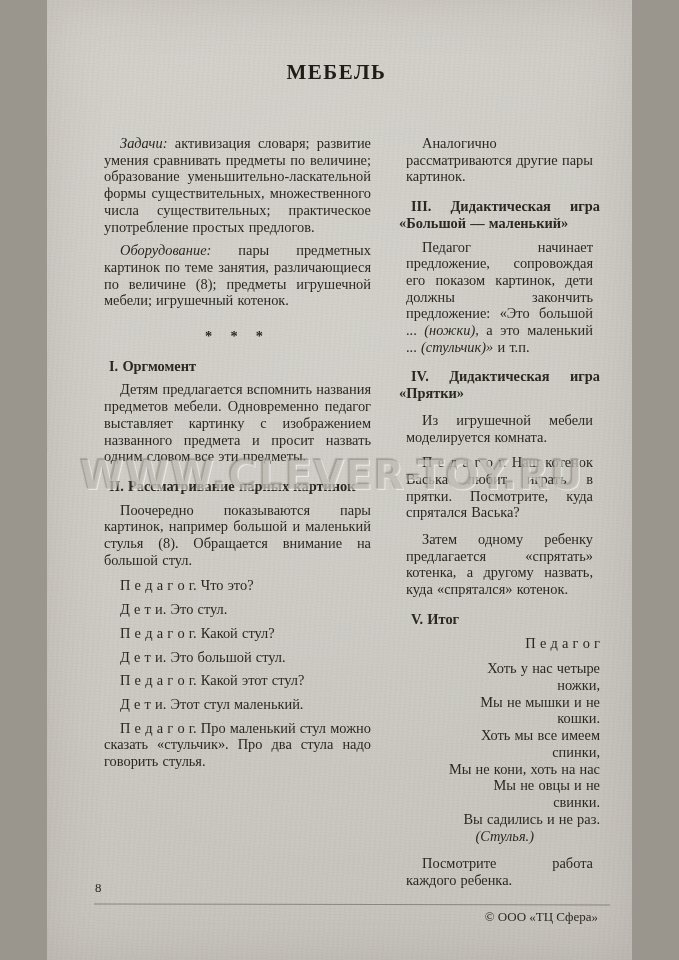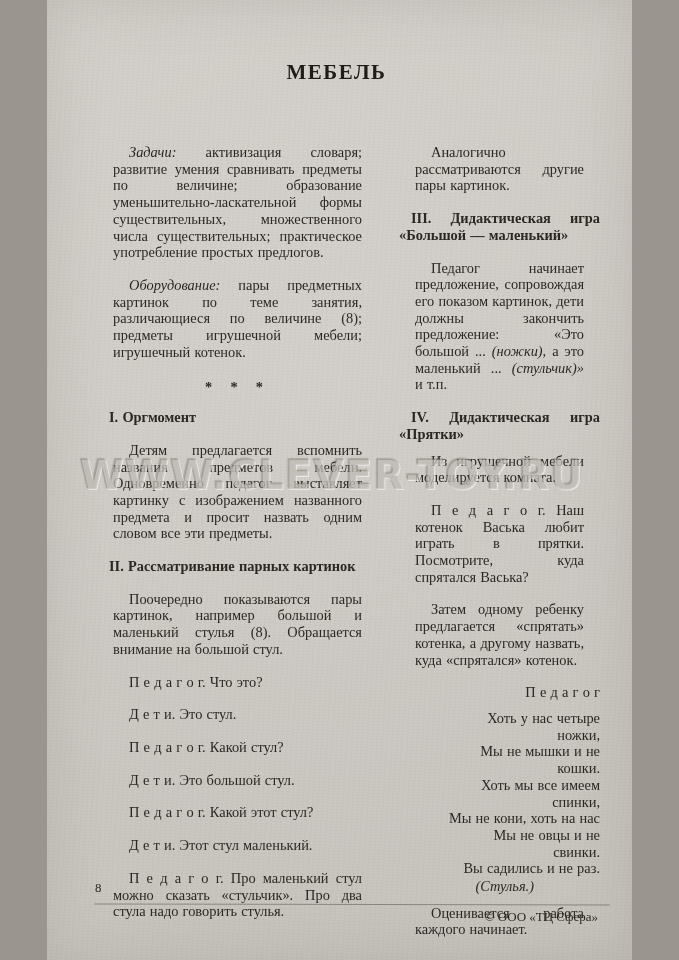--- a/index.html
+++ b/index.html
@@ -41,21 +41,21 @@
     gap: 21px;
   }
   .col {
     font-size: 14.4px;
     line-height: 16.7px;
     text-align: justify;
     word-spacing: 0.6px;
   }
   .col-left  { flex: 0 0 281px; }
   .col-right { flex: 1 1 auto; }
-  .para { margin: 16px; text-indent: 16px; }
+  .para { margin: 7px; text-indent: 16px; }
   .lead { font-style: italic; }
   .heading {
     margin: 13px 0 7px;
     font-weight: bold;
     text-indent: 12px;
     text-align: justify;
   }
   .separator {
     margin: 19px 0 11px;
     text-indent: 0;
@@ -158,33 +158,34 @@
 
       <p class="heading">IV. Дидактическая игра «Прятки»</p>
       <p class="para setup-para">Из игрушечной мебели моделируется комната.</p>
 
       <div class="dialog">
         <p class="para">П е д а г о г. Наш котенок Васька любит играть в прятки. Посмотрите, куда спрятался Васька?</p>
       </div>
 
       <p class="para note-para">Затем одному ребенку предлагается «спрятать» котенка, а другому назвать, куда «спрятался» котенок.</p>
 
+      <p class="heading">V. Итог</p>
       <p class="para speaker">П е д а г о г</p>
 
       <div class="para poem">
         <span class="line">Хоть у нас четыре ножки,</span>
         <span class="line">Мы не мышки и не кошки.</span>
         <span class="line">Хоть мы все имеем спинки,</span>
         <span class="line">Мы не кони, хоть на нас</span>
         <span class="line">Мы не овцы и не свинки.</span>
         <span class="line">Вы садились и не раз.</span>
       </div>
       <p class="para attribution">(Стулья.)</p>
 
-      <p class="para closing">Оценивается работа каждого начинает.</p>
+      <p class="para closing">Посмотрите работа каждого ребенка.</p>
     </div>
 
   </div>
 
   <div class="watermark">WWW.CLEVER-TOY.RU</div>
 
   <div class="footer-row">
     <span>8</span>
   </div>
   <div class="footer-rule"></div>

